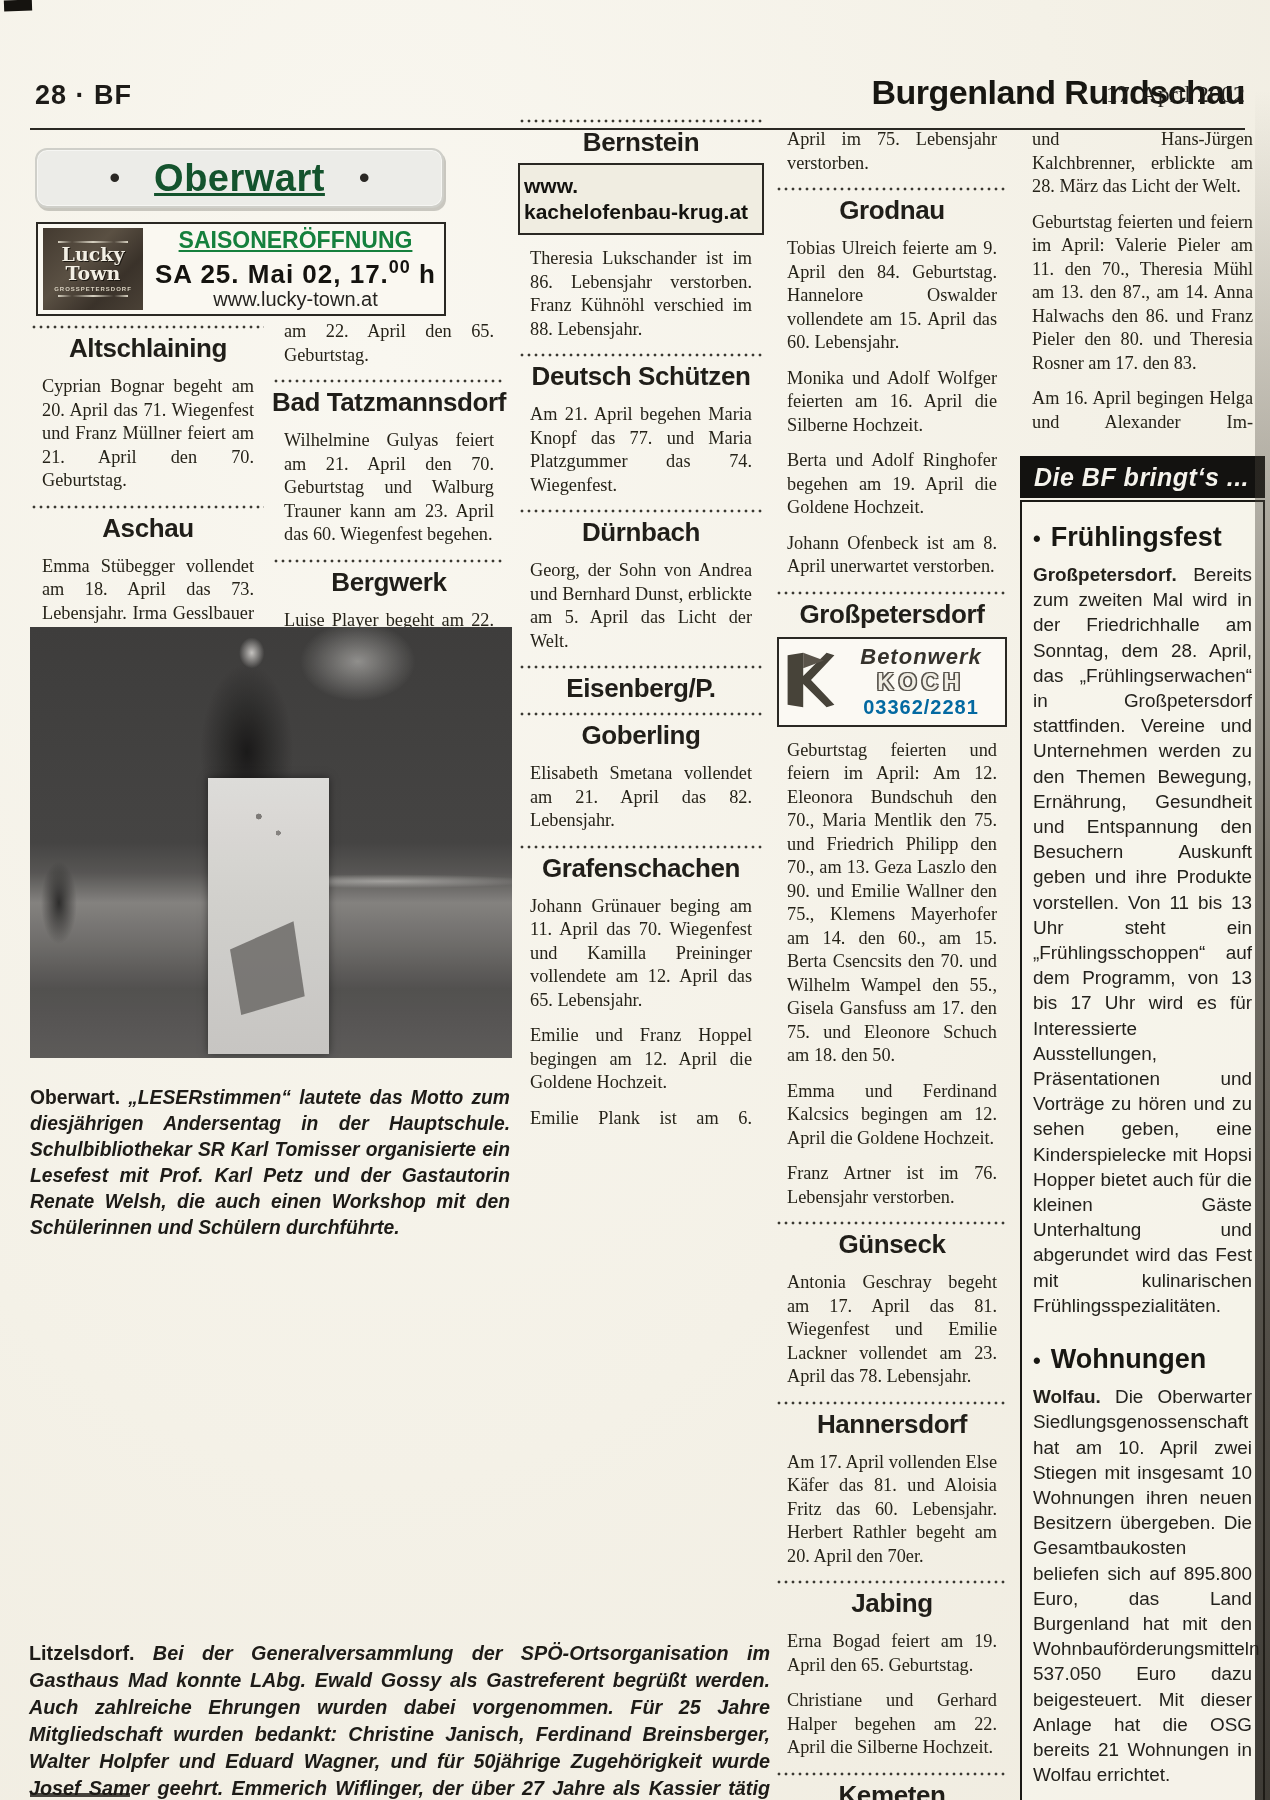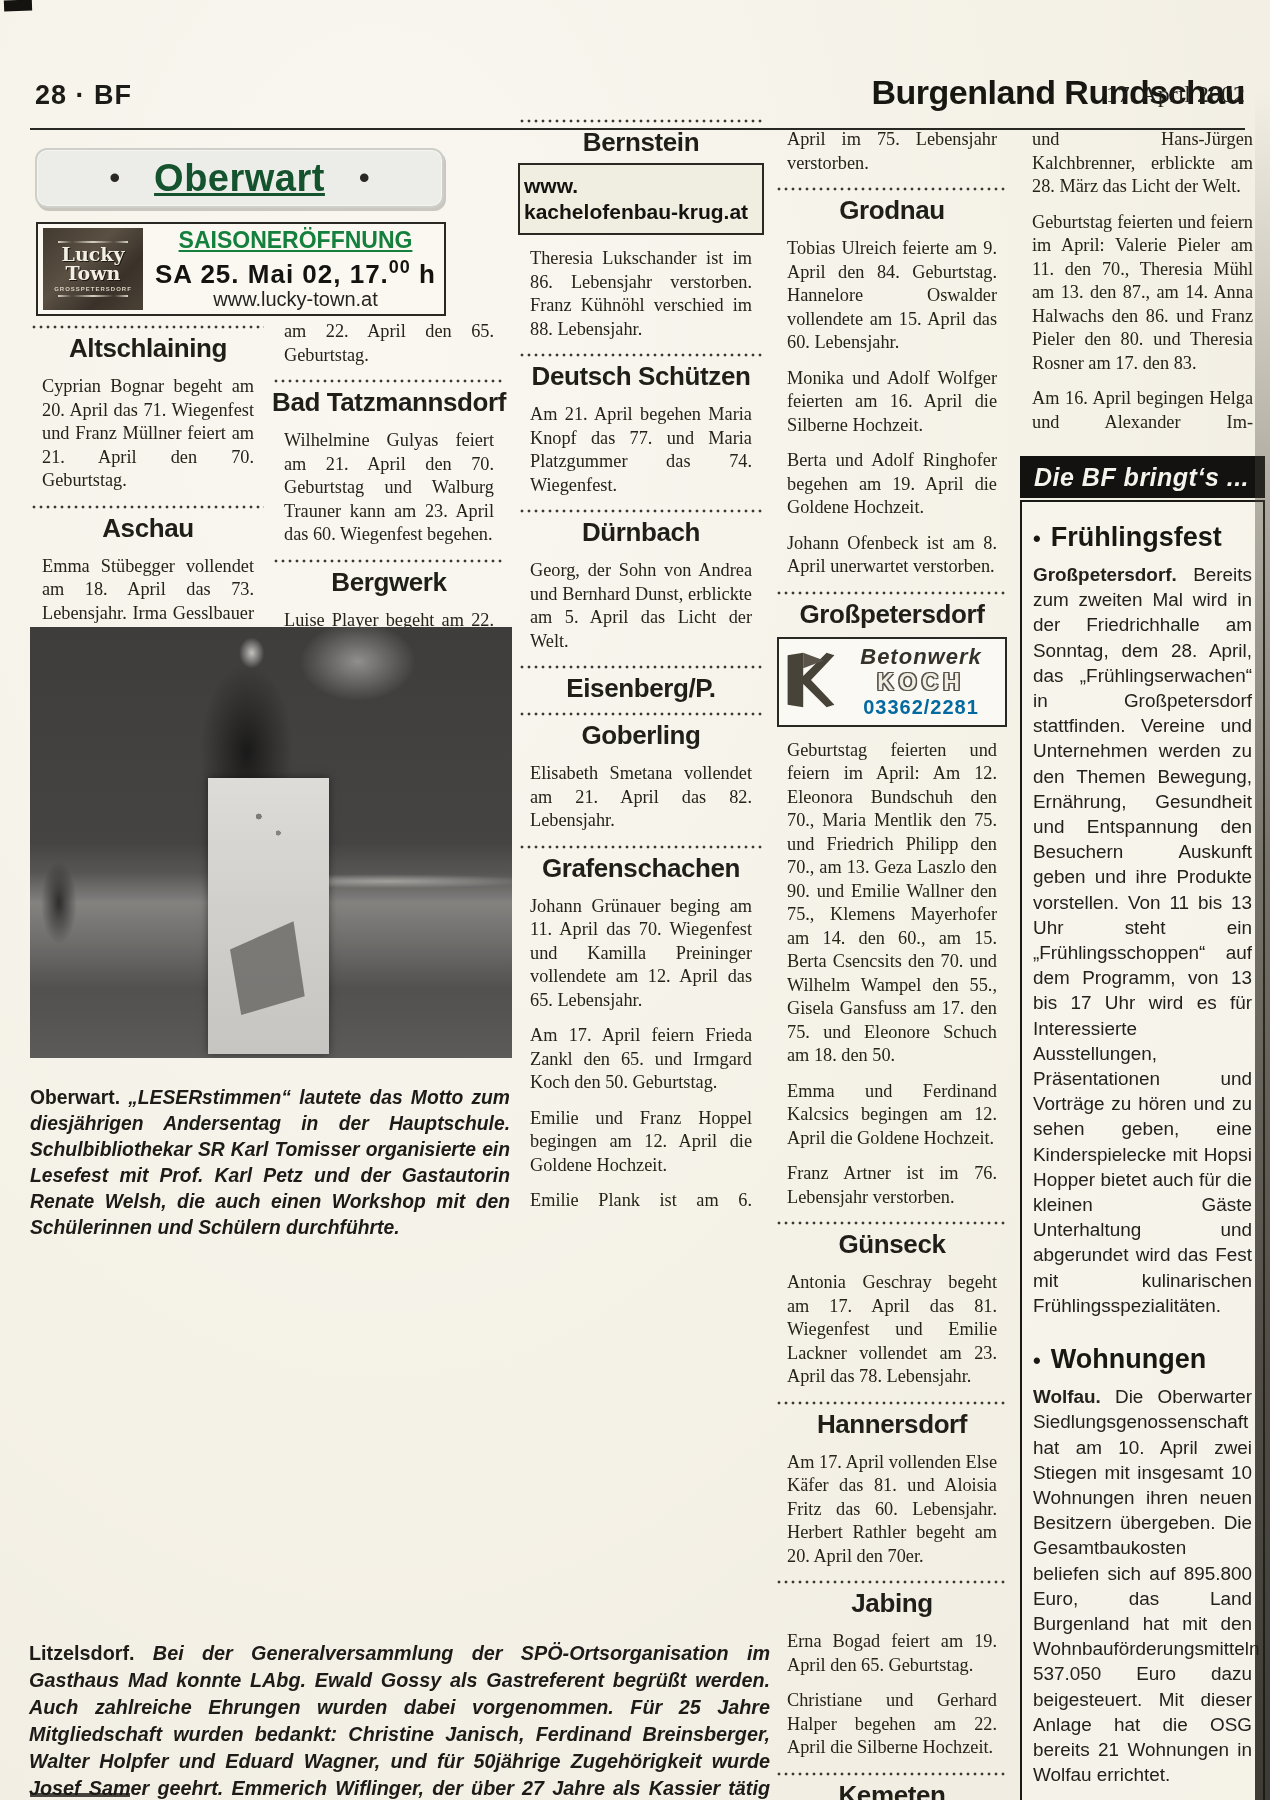--- a/index.html
+++ b/index.html
@@ -185,21 +185,20 @@
       <h2 class="sec-h">Dürnbach</h2>
       <p class="bp">Georg, der Sohn von Andrea und Bernhard Dunst, erblickte am 5. April das Licht der Welt.</p>
       <div class="dotted"></div>
       <h2 class="sec-h">Eisenberg/P.</h2>
       <div class="dotted"></div>
       <h2 class="sec-h">Goberling</h2>
       <p class="bp">Elisabeth Smetana vollendet am 21. April das 82. Lebensjahr.</p>
       <div class="dotted"></div>
       <h2 class="sec-h">Grafenschachen</h2>
       <p class="bp">Johann Grünauer beging am 11. April das 70. Wiegenfest und Kamilla Preininger vollendete am 12. April das 65. Lebensjahr.</p>
-      <p class="bp">Am 17. April feiern Frieda Zankl den 65. und Irmgard Koch den 50. Geburtstag.</p>
       <p class="bp">Emilie und Franz Hoppel begingen am 12. April die Goldene Hochzeit.</p>
       <p class="bp jl">Emilie Plank ist am 6.</p>
     </div>
   <div class="ncol" id="col4">
       <p class="bp">April im 75. Lebensjahr verstorben.</p>
       <div class="dotted"></div>
       <h2 class="sec-h">Grodnau</h2>
       <p class="bp">Tobias Ulreich feierte am 9. April den 84. Geburtstag. Hannelore Oswalder vollendete am 15. April das 60. Lebensjahr.</p>
       <p class="bp">Monika und Adolf Wolfger feierten am 16. April die Silberne Hochzeit.</p>
       <p class="bp">Berta und Adolf Ringhofer begehen am 19. April die Goldene Hochzeit.</p>

